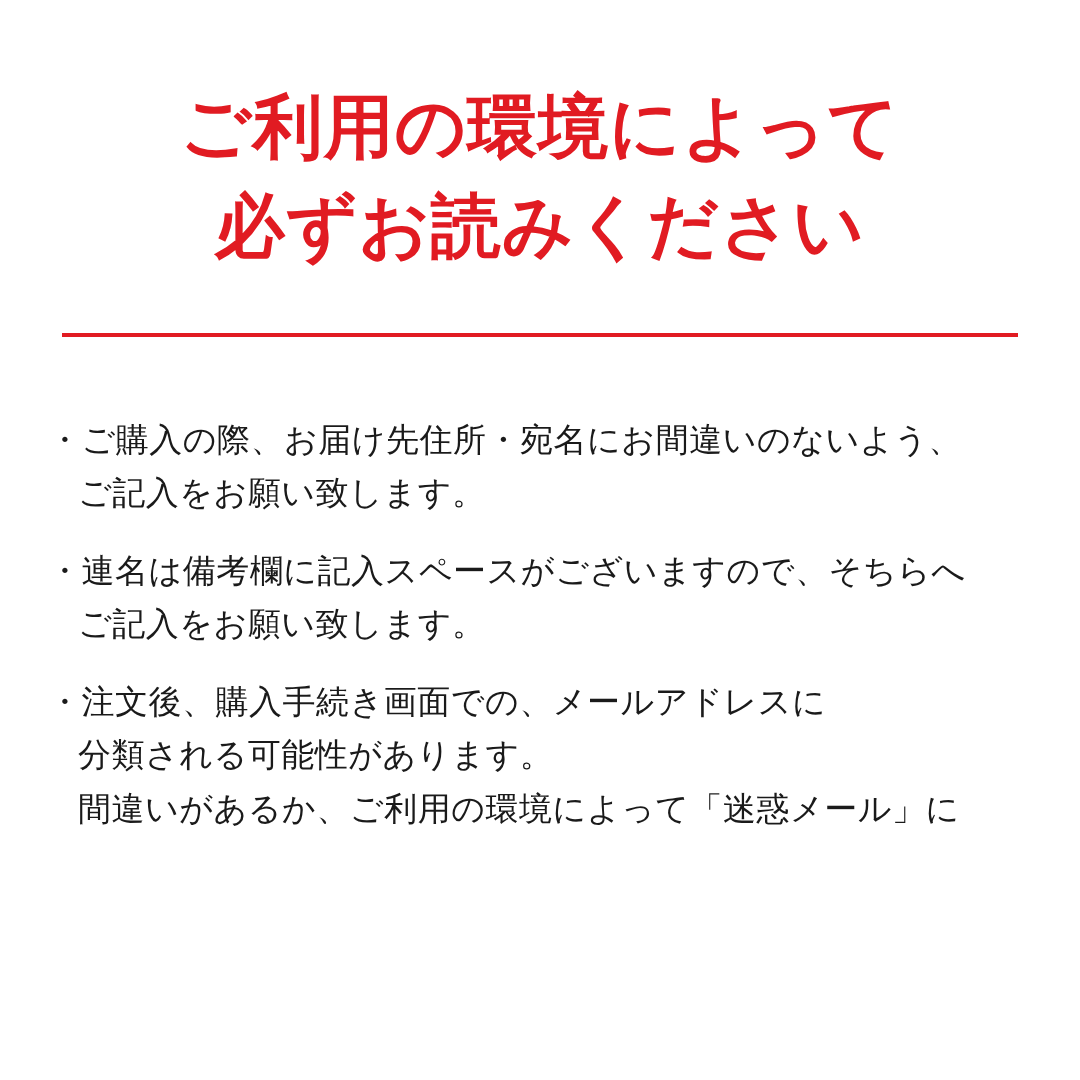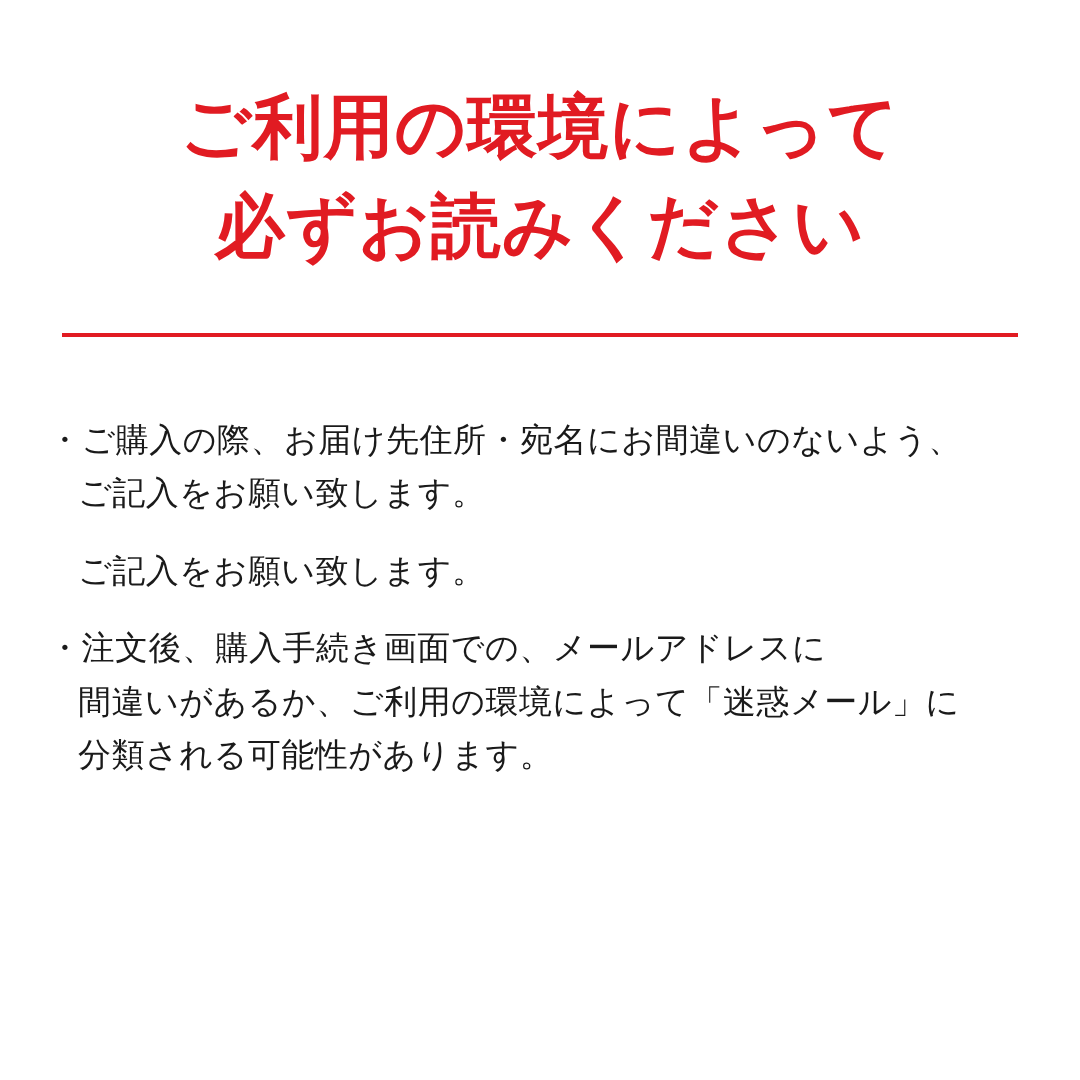--- a/index.html
+++ b/index.html
@@ -79,26 +79,27 @@
   <div class="divider"></div>
 
   <div class="notes">
 
     <div class="note">
       <span class="l">・ご購入の際、お届け先住所・宛名にお間違いのないよう、</span>
       <span class="l indent">ご記入をお願い致します。</span>
     </div>
 
     <div class="note">
+      <span class="l">・連名は備考欄に記入スペースがございますので、そちらへ</span>
       <span class="l indent">ご記入をお願い致します。</span>
     </div>
 
     <div class="note">
       <span class="l">・注文後、購入手続き画面での、メールアドレスに</span>
+      <span class="l indent">分類される可能性があります。</span>
       <span class="l indent">間違いがあるか、ご利用の環境によって「迷惑メール」に</span>
-      <span class="l indent">分類される可能性があります。</span>
     </div>
 
     <div class="note">
     </div>
 
   </div>
 </div>
 
 </body></html>

